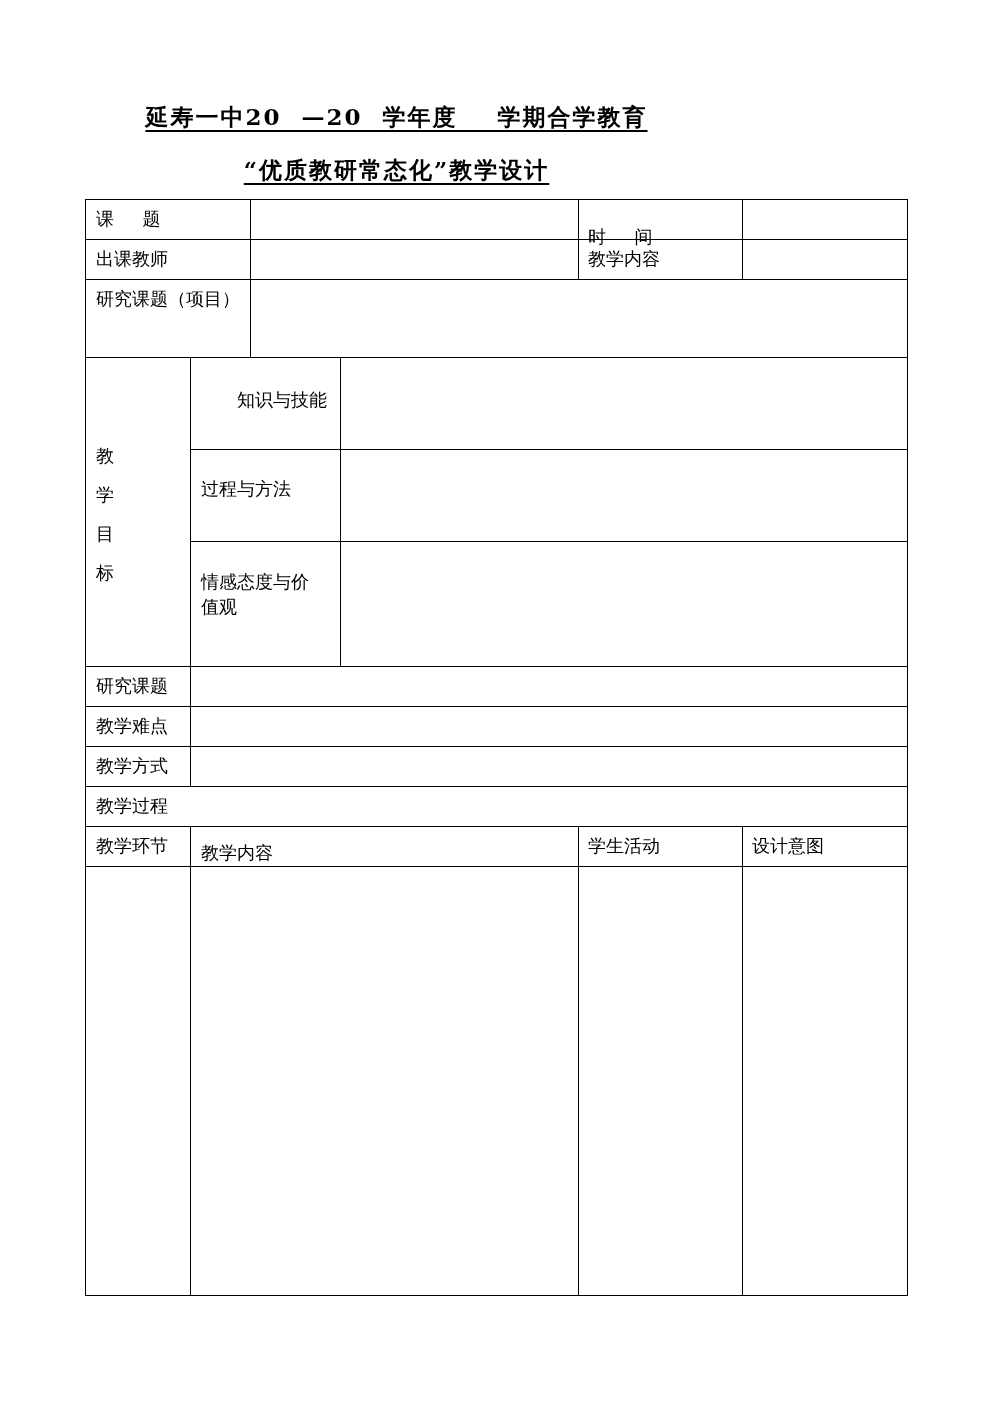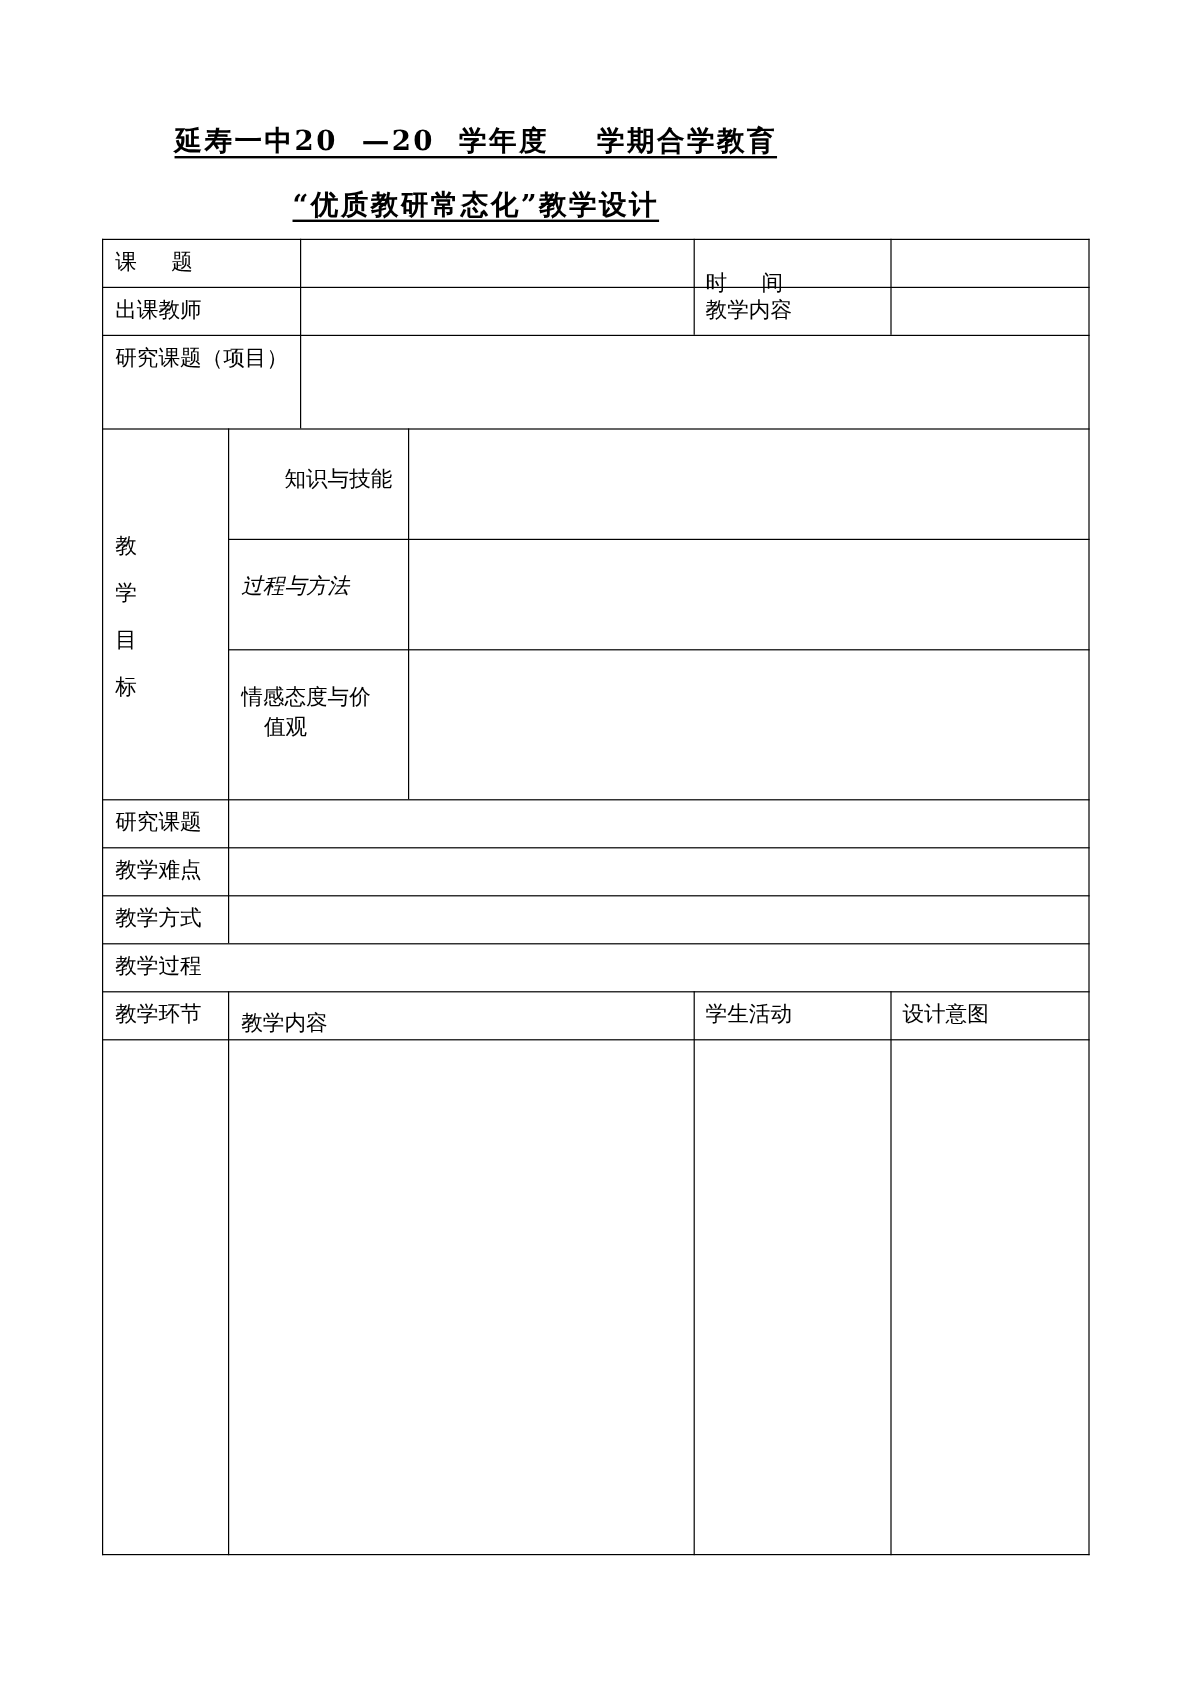--- a/index.html
+++ b/index.html
@@ -51,23 +51,23 @@
   <div class="lbl" style="left:96px;top:247px;">出课教师</div>
   <div class="lbl" style="left:588px;top:247px;">教学内容</div>
   <div class="lbl" style="left:96px;top:287px;">研究课题（项目）</div>
 
   <div class="lbl" style="left:96px;top:444px;">教</div>
   <div class="lbl" style="left:96px;top:483px;">学</div>
   <div class="lbl" style="left:96px;top:522px;">目</div>
   <div class="lbl" style="left:96px;top:561px;">标</div>
 
   <div class="lbl" style="left:201px;top:388px;margin-left:36px;">知识与技能</div>
-  <div class="lbl" style="left:201px;top:477px;font-style:italic;">过程与方法</div>
+  <div class="lbl" style="left:201px;top:477px;">过程与方法</div>
   <div class="lbl" style="left:201px;top:570px;">情感态度与价</div>
-  <div class="lbl" style="left:201px;top:595px;margin-left:19px;">值观</div>
+  <div class="lbl" style="left:201px;top:595px;">值观</div>
 
   <div class="lbl" style="left:96px;top:674px;">研究课题</div>
   <div class="lbl" style="left:96px;top:714px;">教学难点</div>
   <div class="lbl" style="left:96px;top:754px;">教学方式</div>
   <div class="lbl" style="left:96px;top:794px;">教学过程</div>
 
   <div class="lbl" style="left:96px;top:834px;">教学环节</div>
   <div class="lbl" style="left:201px;top:841px;">教学内容</div>
   <div class="lbl" style="left:588px;top:834px;">学生活动</div>
   <div class="lbl" style="left:752px;top:834px;">设计意图</div>

